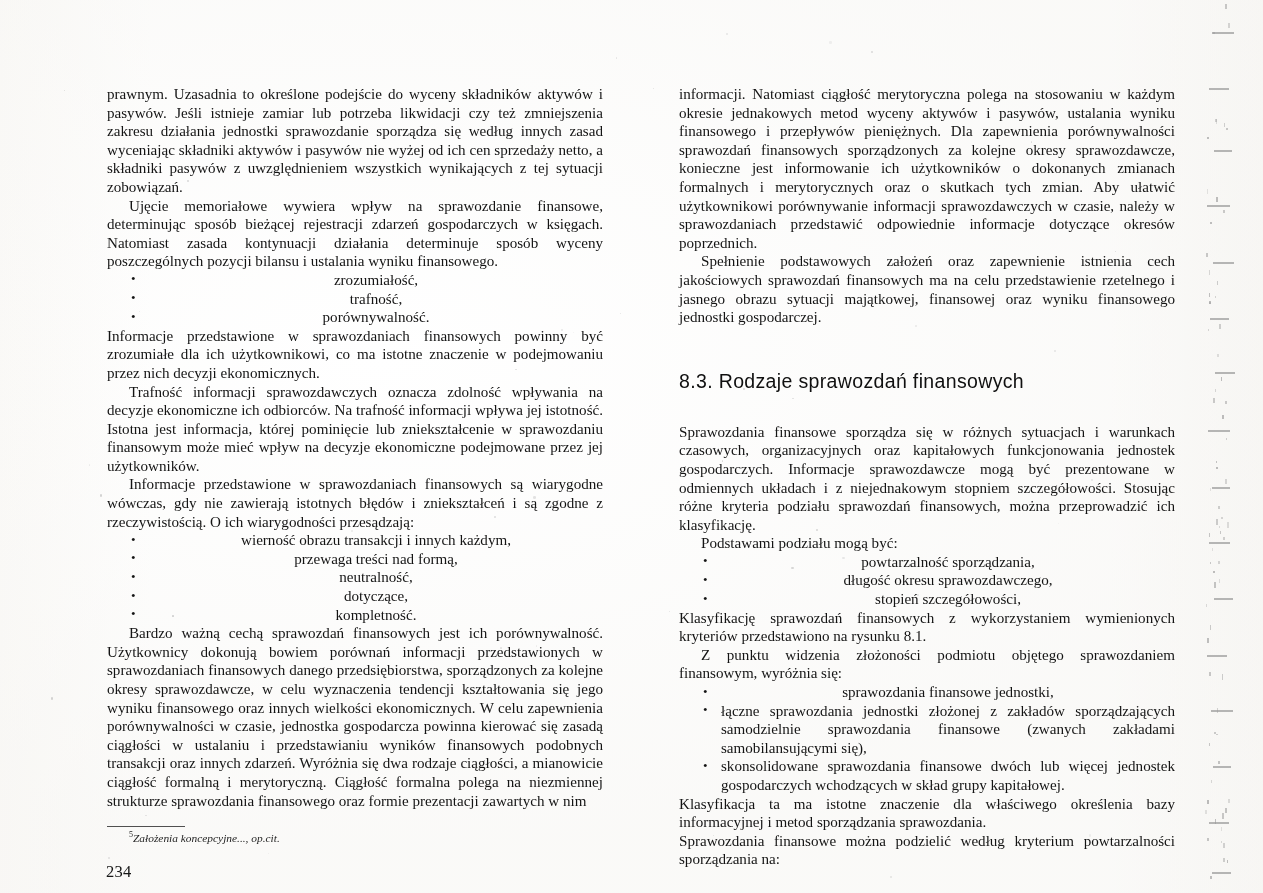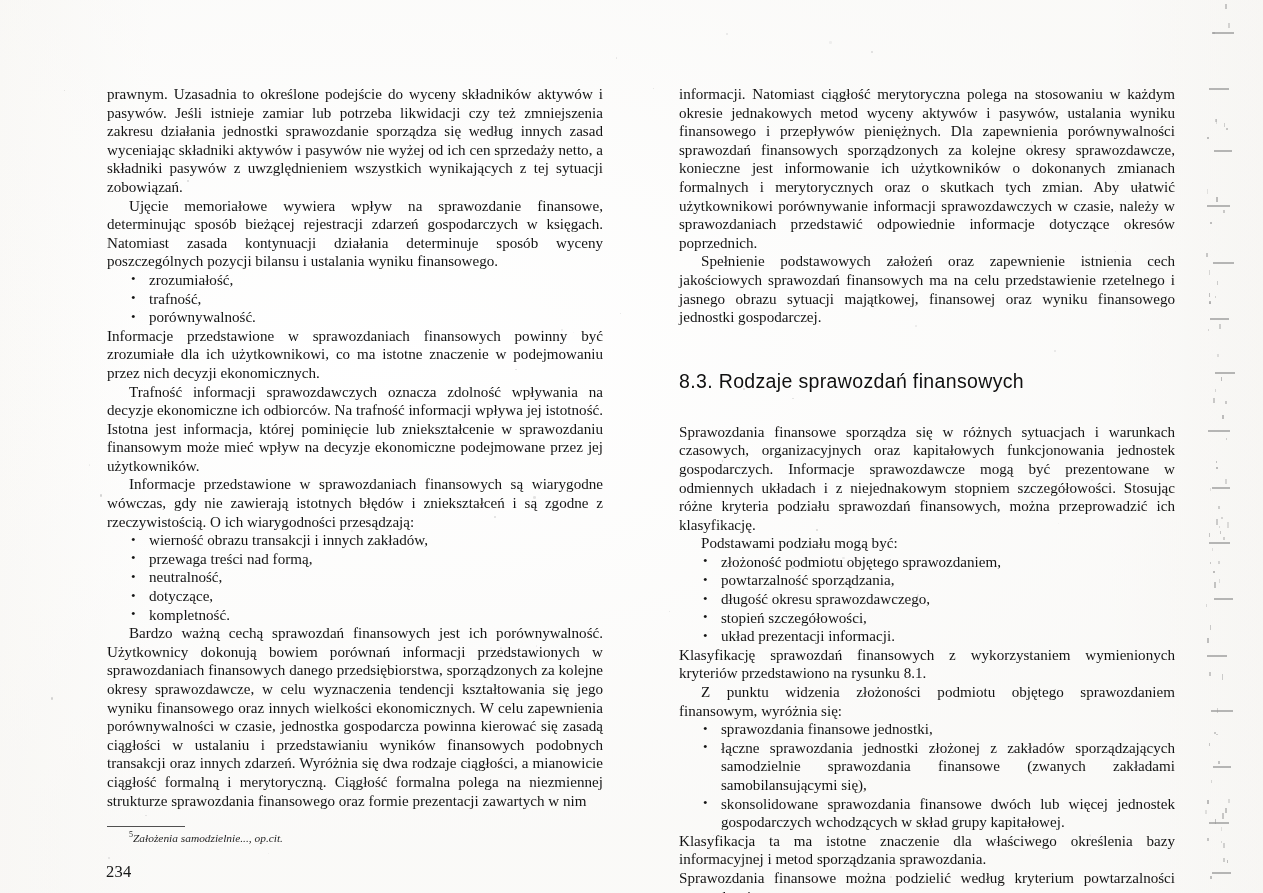--- a/index.html
+++ b/index.html
@@ -49,21 +49,21 @@
   p.para.noindent { text-indent: 0; }
 
   ul.bullets {
     margin: 0;
     padding: 0 0 0 24px;
     list-style: none;
   }
   ul.bullets > li {
     position: relative;
     padding-left: 18px;
-    text-align: left;
+    text-align: center;
     text-indent: 0;
   }
   ul.bullets > li::before {
     content: "\2022";
     position: absolute;
     left: 0;
     top: -0.5px;
     font-size: 13px;
   }
   ul.bullets > li.wrap {
@@ -166,57 +166,55 @@
       <p class="para">Ujęcie memoriałowe wywiera wpływ na sprawozdanie finansowe, determinując sposób bieżącej rejestracji zdarzeń gospodarczych w księgach. Natomiast zasada kontynuacji działania determinuje sposób wyceny poszczególnych pozycji bilansu i ustalania wyniku finansowego.</p>
       <ul class="bullets">
         <li>zrozumiałość,</li>
         <li>trafność,</li>
         <li>porównywalność.</li>
       </ul>
       <p class="para noindent">Informacje przedstawione w sprawozdaniach finansowych powinny być zrozumiałe dla ich użytkownikowi, co ma istotne znaczenie w podejmowaniu przez nich decyzji ekonomicznych.</p>
       <p class="para">Trafność informacji sprawozdawczych oznacza zdolność wpływania na decyzje ekonomiczne ich odbiorców. Na trafność informacji wpływa jej istotność. Istotna jest informacja, której pominięcie lub zniekształcenie w sprawozdaniu finansowym może mieć wpływ na decyzje ekonomiczne podejmowane przez jej użytkowników.</p>
       <p class="para">Informacje przedstawione w sprawozdaniach finansowych są wiarygodne wówczas, gdy nie zawierają istotnych błędów i zniekształceń i są zgodne z rzeczywistością. O ich wiarygodności przesądzają:</p>
       <ul class="bullets">
-        <li>wierność obrazu transakcji i innych zakładów,</li>
+        <li>wierność obrazu transakcji i innych każdym,</li>
         <li>przewaga treści nad formą,</li>
         <li>neutralność,</li>
         <li>dotyczące,</li>
         <li>kompletność.</li>
       </ul>
       <p class="para">Bardzo ważną cechą sprawozdań finansowych jest ich porównywalność. Użytkownicy dokonują bowiem porównań informacji przedstawionych w sprawozdaniach finansowych danego przedsiębiorstwa, sporządzonych za kolejne okresy sprawozdawcze, w celu wyznaczenia tendencji kształtowania się jego wyniku finansowego oraz innych wielkości ekonomicznych. W celu zapewnienia porównywalności w czasie, jednostka gospodarcza powinna kierować się zasadą ciągłości w ustalaniu i przedstawianiu wyników finansowych podobnych transakcji oraz innych zdarzeń. Wyróżnia się dwa rodzaje ciągłości, a mianowicie ciągłość formalną i merytoryczną. Ciągłość formalna polega na niezmiennej strukturze sprawozdania finansowego oraz formie prezentacji zawartych w nim</p>
     </div>
 
   <div class="column" id="col-right">
       <p class="para noindent">informacji. Natomiast ciągłość merytoryczna polega na stosowaniu w każdym okresie jednakowych metod wyceny aktywów i pasywów, ustalania wyniku finansowego i przepływów pieniężnych. Dla zapewnienia porównywalności sprawozdań finansowych sporządzonych za kolejne okresy sprawozdawcze, konieczne jest informowanie ich użytkowników o dokonanych zmianach formalnych i merytorycznych oraz o skutkach tych zmian. Aby ułatwić użytkownikowi porównywanie informacji sprawozdawczych w czasie, należy w sprawozdaniach przedstawić odpowiednie informacje dotyczące okresów poprzednich.</p>
       <p class="para">Spełnienie podstawowych założeń oraz zapewnienie istnienia cech jakościowych sprawozdań finansowych ma na celu przedstawienie rzetelnego i jasnego obrazu sytuacji majątkowej, finansowej oraz wyniku finansowego jednostki gospodarczej.</p>
       <h2 class="section-heading" style="margin-top: 42px; margin-bottom: 30px;">8.3.  Rodzaje sprawozdań finansowych</h2>
       <p class="para noindent">Sprawozdania finansowe sporządza się w różnych sytuacjach i warunkach czasowych, organizacyjnych oraz kapitałowych funkcjonowania jednostek gospodarczych. Informacje sprawozdawcze mogą być prezentowane w odmiennych układach i z niejednakowym stopniem szczegółowości. Stosując różne kryteria podziału sprawozdań finansowych, można przeprowadzić ich klasyfikację.</p>
       <p class="para">Podstawami podziału mogą być:</p>
       <ul class="bullets">
-        <li>złożoność podmiotu objętego sprawozdaniem,</li>
         <li>powtarzalność sporządzania,</li>
         <li>długość okresu sprawozdawczego,</li>
         <li>stopień szczegółowości,</li>
-        <li>układ prezentacji informacji.</li>
       </ul>
       <p class="para noindent">Klasyfikację sprawozdań finansowych z wykorzystaniem wymienionych kryteriów przedstawiono na rysunku 8.1.</p>
       <p class="para">Z punktu widzenia złożoności podmiotu objętego sprawozdaniem finansowym, wyróżnia się:</p>
       <ul class="bullets">
         <li>sprawozdania finansowe jednostki,</li>
         <li class="wrap">łączne sprawozdania jednostki złożonej z zakładów sporządzających samodzielnie sprawozdania finansowe (zwanych zakładami samobilansującymi się),</li>
         <li class="wrap">skonsolidowane sprawozdania finansowe dwóch lub więcej jednostek gospodarczych wchodzących w skład grupy kapitałowej.</li>
       </ul>
       <p class="para noindent">Klasyfikacja ta ma istotne znaczenie dla właściwego określenia bazy informacyjnej i metod sporządzania sprawozdania.</p>
       <p class="para noindent">Sprawozdania finansowe można podzielić według kryterium powtarzalności sporządzania na:</p>
     </div>
 
   <div id="footnote">
     <div class="fn-rule"></div>
     <div class="fn-text">
-      <sup>5</sup><span>Założenia samodzielnie..., op.cit.</span>
+      <sup>5</sup><span>Założenia koncepcyjne..., op.cit.</span>
     </div>
   </div>
 
   <div id="folio">234</div>
 
   <div class="edge-marks">
       <div class="dash" style="top: 32px; left: 33px; width: 22px;"></div>
       <div class="dash" style="top: 88px; left: 30px; width: 20px;"></div>
       <div class="dash" style="top: 150px; left: 35px; width: 18px;"></div>
       <div class="dash" style="top: 205px; left: 28px; width: 23px;"></div>

